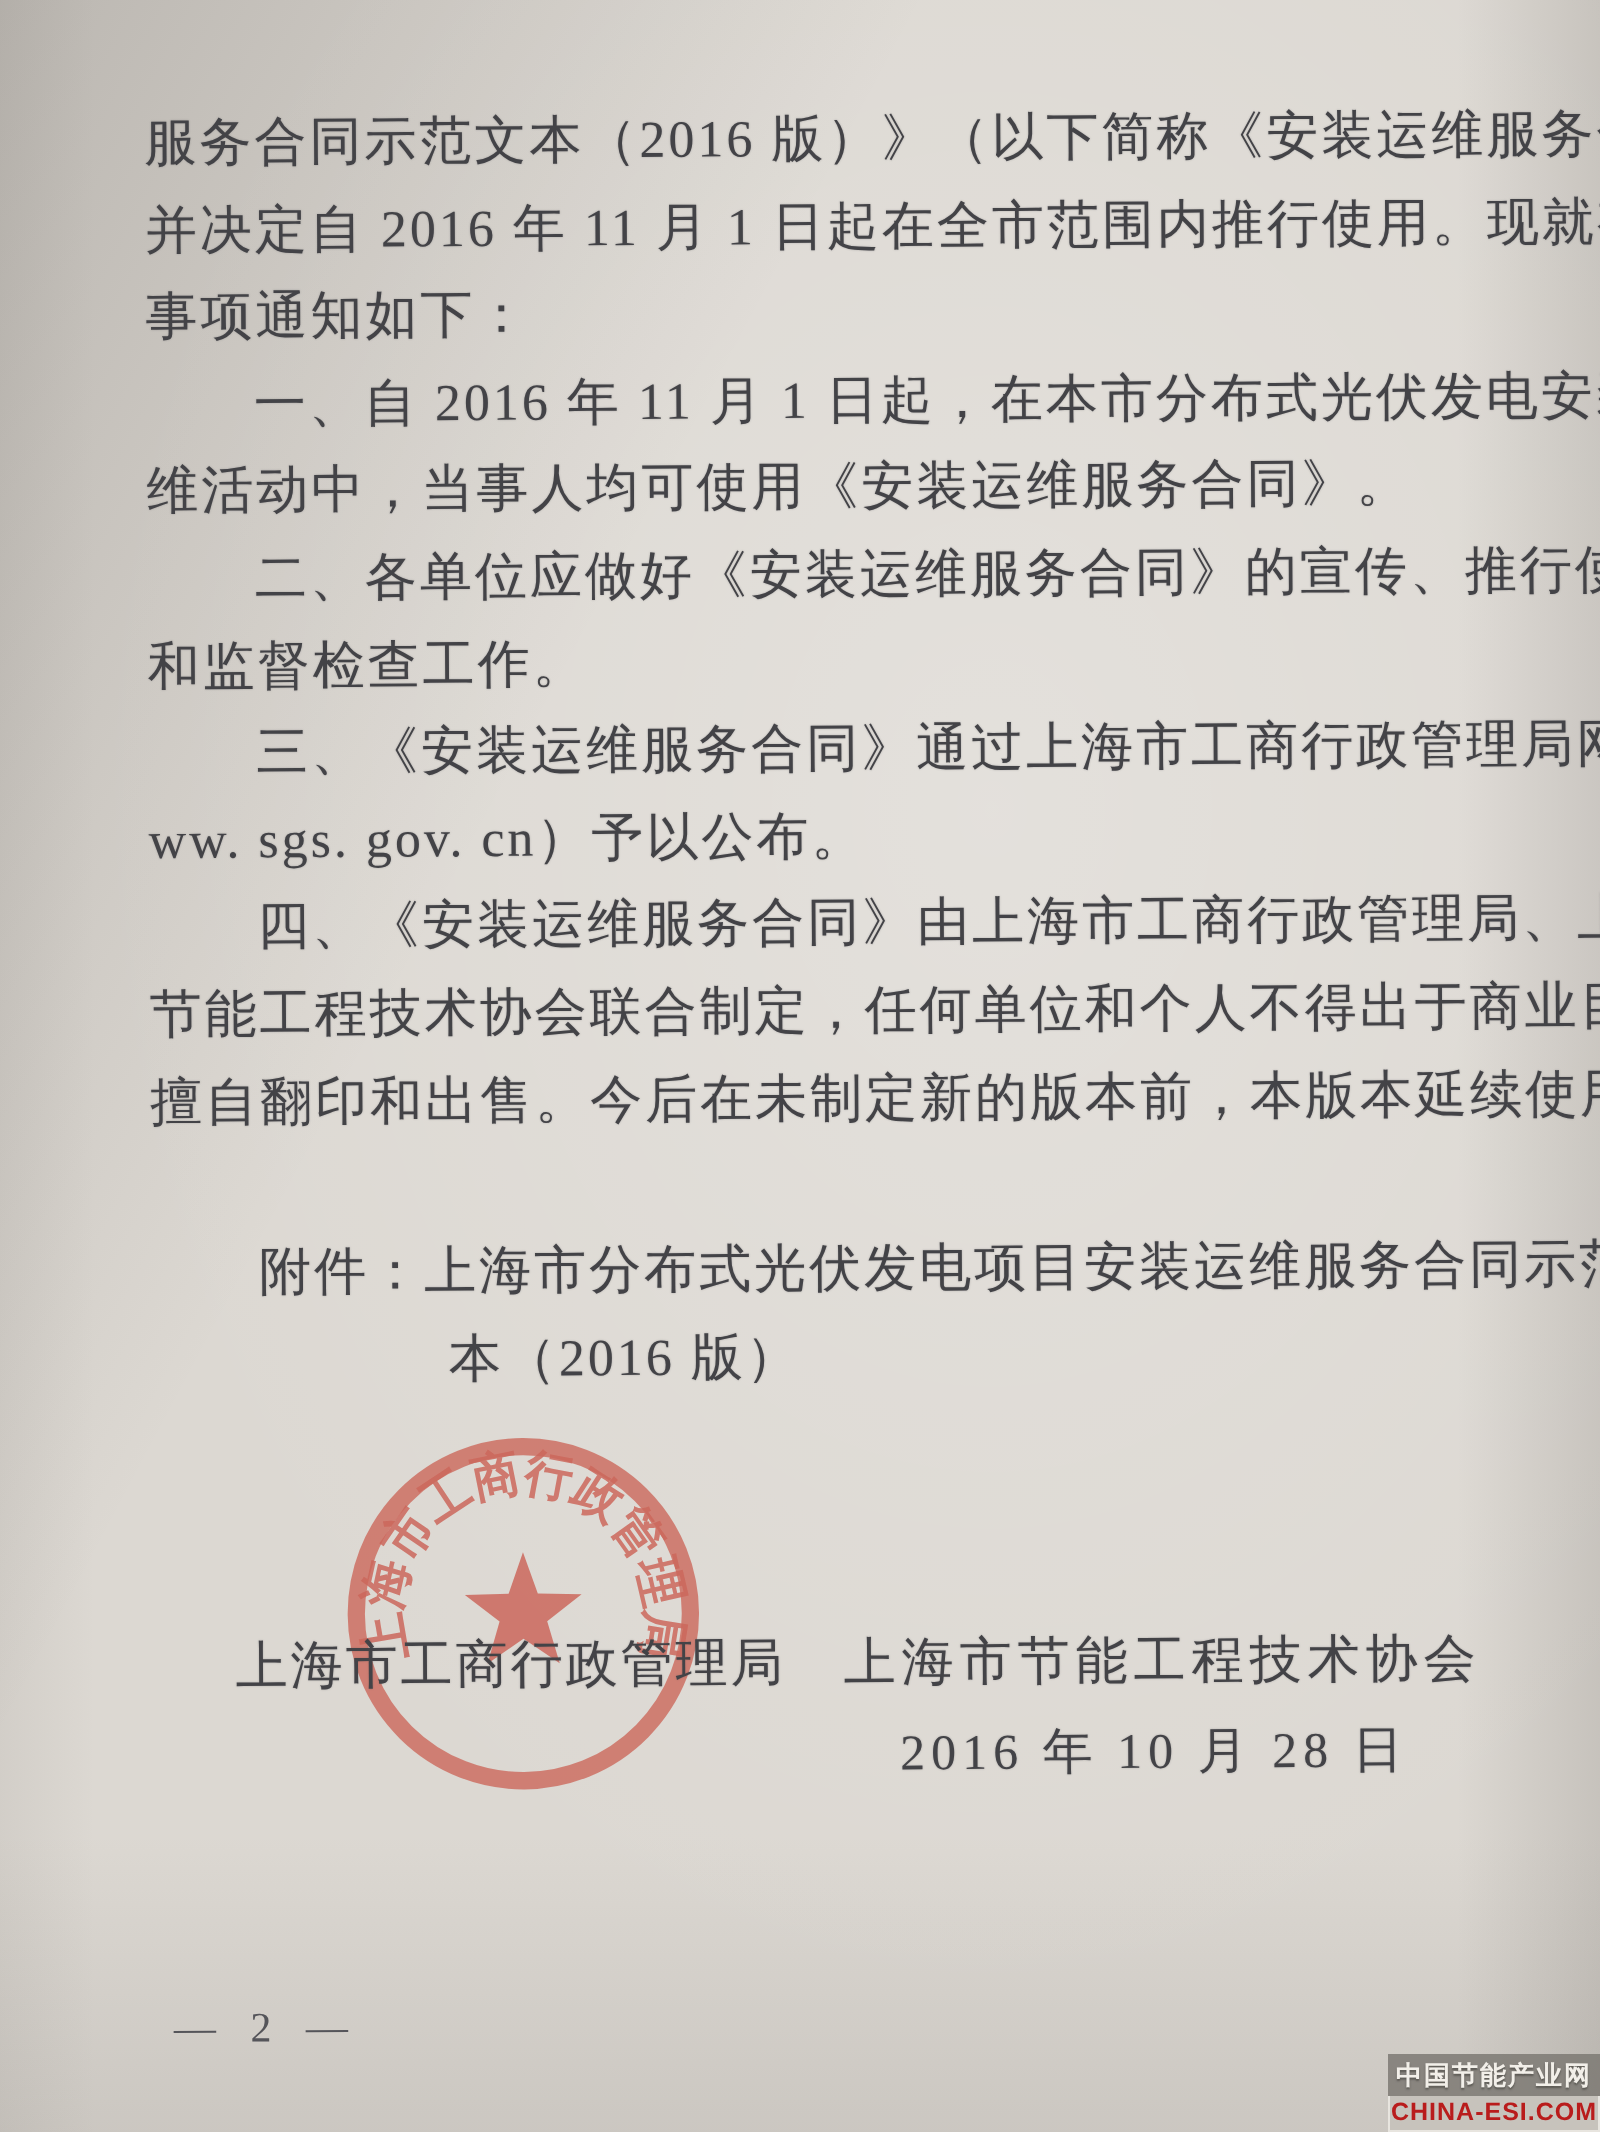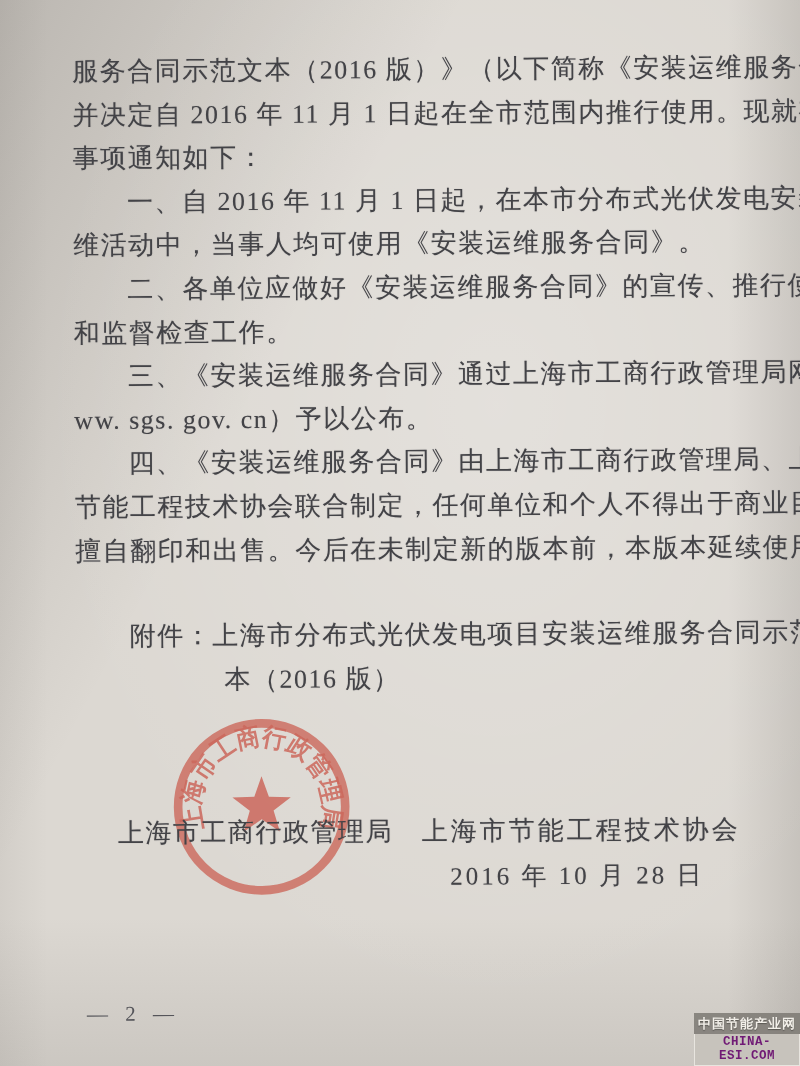--- a/index.html
+++ b/index.html
@@ -41,31 +41,31 @@
   }
   .sig-left{left:116px;top:814px;}
   .sig-right{left:420px;top:814px;letter-spacing:3px;}
   .sig-date{left:448px;top:860px;font-size:25px;letter-spacing:3px;}
   .page-number{
     position:absolute;left:84px;top:1000px;
     font-size:21px;letter-spacing:6px;color:#55555a;white-space:nowrap;
   }
   .watermark{
     position:absolute;right:0;bottom:0;width:106px;
-    font-family:Liberation Mono, monospace;
+    font-family:Liberation Sans, sans-serif;
     transform:none;
   }
   .wm-cn{
     background:rgba(125,121,115,0.85);color:#f2efe9;
     font-size:13px;font-weight:bold;letter-spacing:1px;
     text-align:center;padding:2px 2px 1px 2px;
     text-shadow:0 1px 1px rgba(60,58,54,0.6);
   }
   .wm-en{
-    background:#c7c3bc;color:#701a75;border:1px solid #e8e5df;border-top:none;
+    background:#c7c3bc;color:#b91c1c;border:1px solid #e8e5df;border-top:none;
     font-size:12.5px;font-weight:bold;letter-spacing:0.5px;
     text-align:center;padding:1px 0 2px 0;
   }
 </style>
 </head>
 <body>
 
 <div class="paper">
   <div class="content">
 

